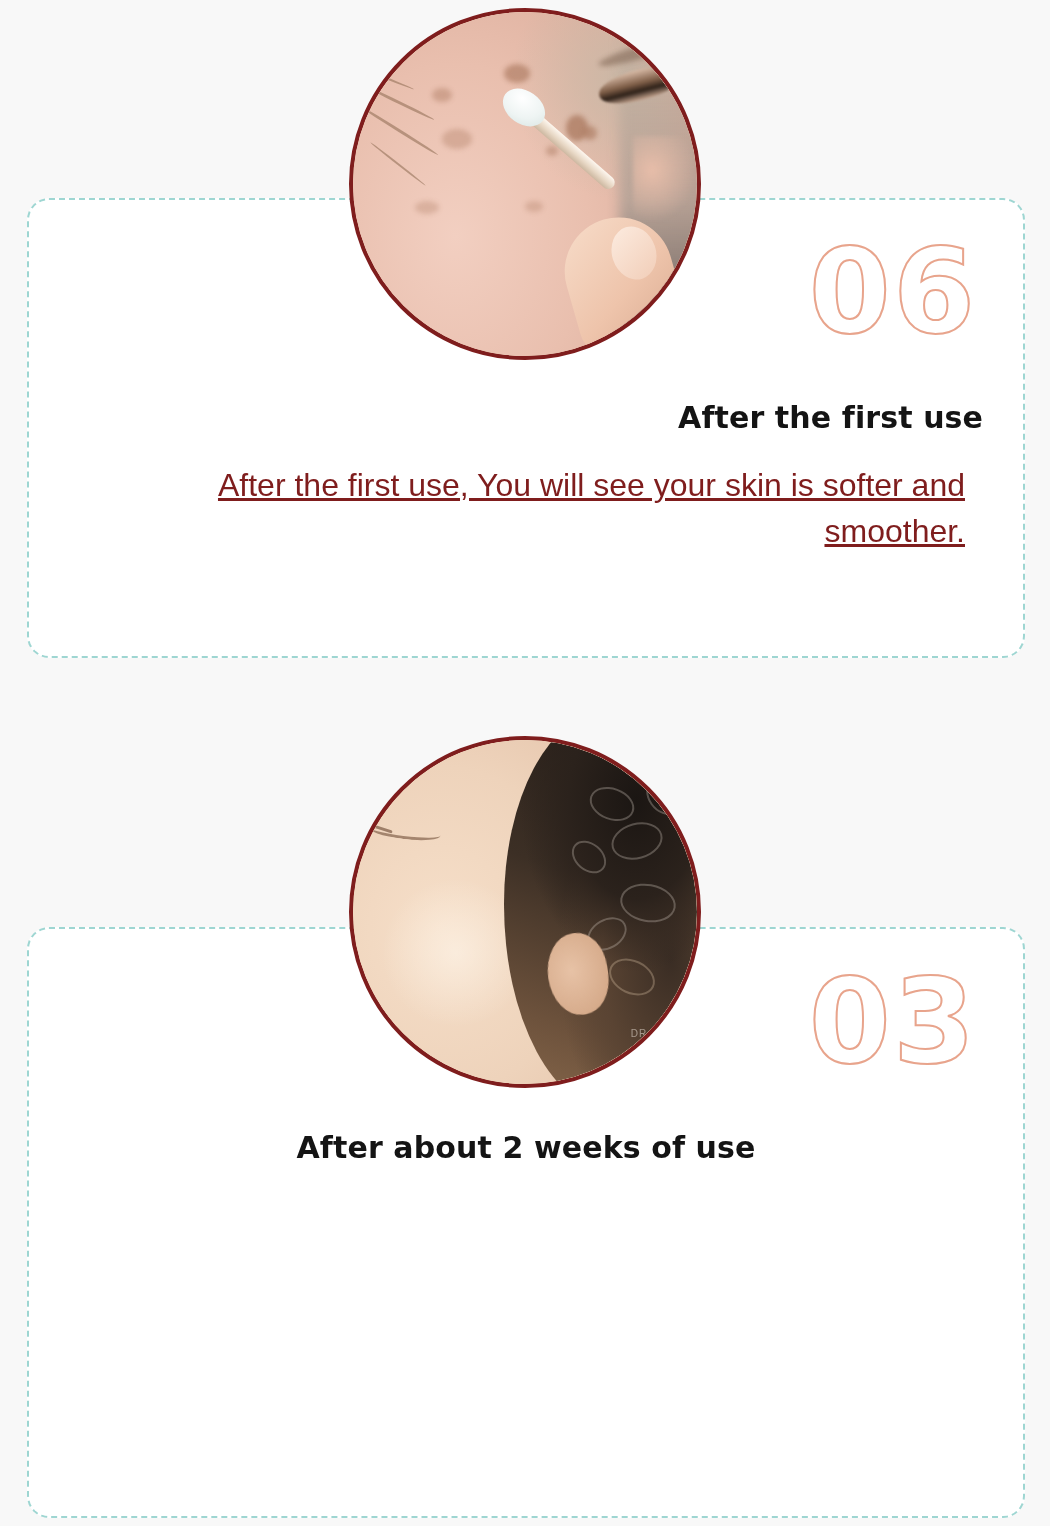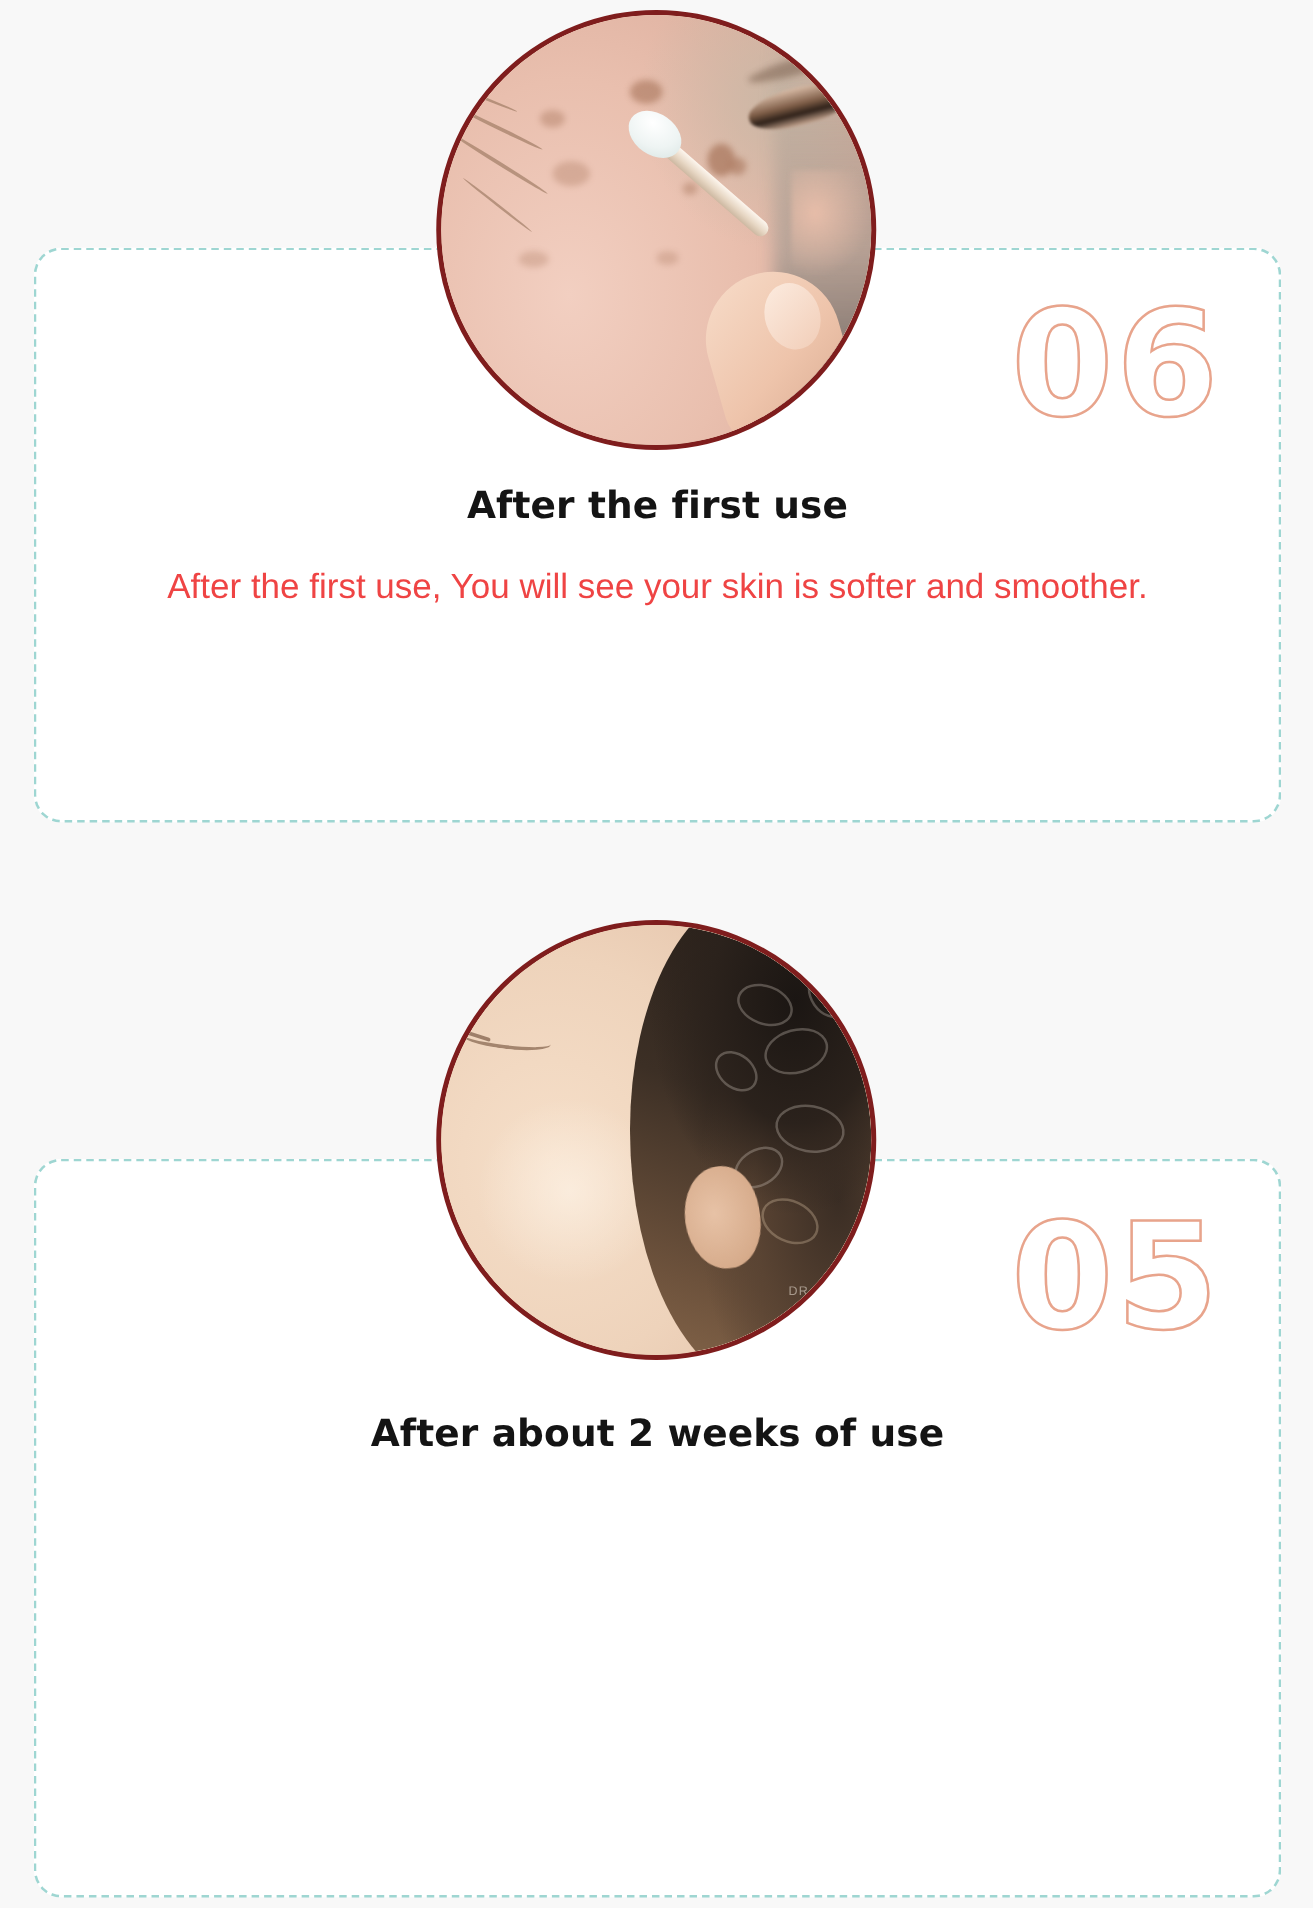--- a/index.html
+++ b/index.html
@@ -304,40 +304,41 @@
 
   
   .card-body {
     position: absolute;
     left: 0;
     right: 0;
     text-align: center;
     padding: 0 40px;
   }
 
-  .card-body-1 { top: 187px; }
+  .card-body-1 { top: 200px; text-align: right; }
   .card-body-2 { top: 201px; }
 
   .card-title {
     font-family: "DejaVu Sans", sans-serif;
     font-size: 30px;
     font-weight: 700;
     color: #141414;
     letter-spacing: .1px;
     line-height: 1.2;
   }
 
   .card-text {
     margin-top: 26px;
     font-family: "Liberation Sans", sans-serif;
-    font-size: 28px;
+    font-size: 32px;
     font-weight: 400;
-    color: #ef4444;
+    color: #7f1d1d;
     line-height: 1.45;
     padding: 0 18px;
+    text-decoration: underline;
   }
 </style>
 </head>
 <body>
 
 <div class="page">
 
   <section class="step step-1">
 
     <div class="card card-1">
@@ -375,21 +376,21 @@
         <div class="nail"></div>
       </div>
     </div>
 
   </section>
 
   <section class="step step-2">
 
     <div class="card card-2">
 
-      <div class="step-number step-number-2">05</div>
+      <div class="step-number step-number-2">03</div>
 
       <div class="card-body card-body-2">
         <h2 class="card-title">After about 2 weeks of use</h2>
       </div>
     </div>
 
     <div class="photo photo-2">
       <div class="photo-inner">
         <div class="skin-2"></div>
         <div class="cheek-light"></div>

